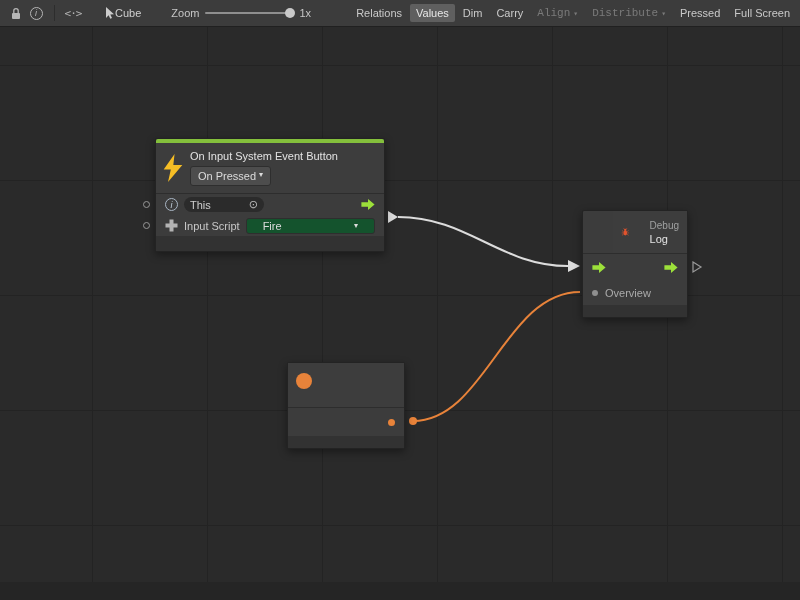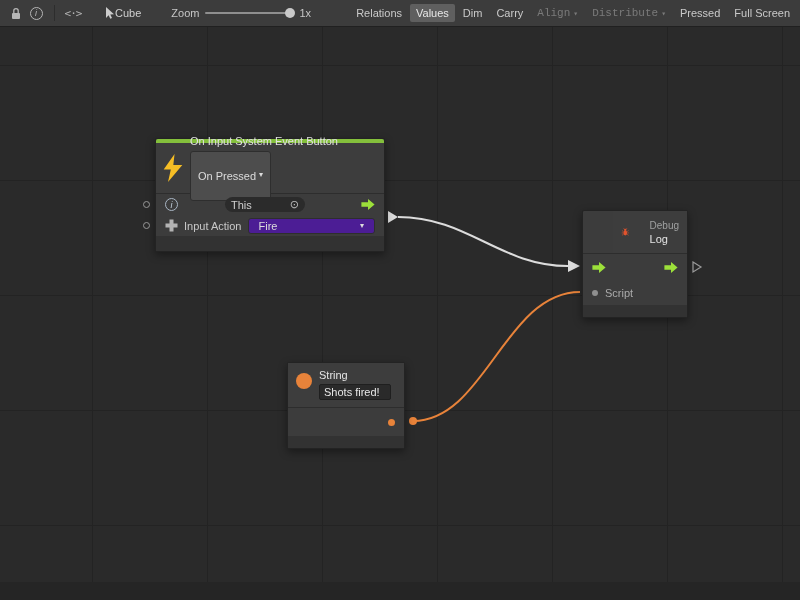--- a/index.html
+++ b/index.html
@@ -44,27 +44,27 @@
   .sep { height:1px; background:#2d2d2d; }
   .port-circle { position:absolute; width:7px; height:7px; border:1px solid #979797; border-radius:50%; background:#2a2a2a; }
   .flow-svg { display:block; }
 
   
   .event-node { left:155px; top:111px; width:230px; }
   .accent-bar { height:4px; background:#84c03c; border-radius:2px 2px 0 0; }
   .event-header { display:flex; align-items:center; gap:6px; padding:4px 6px; height:50px; }
   .event-head-col { display:flex; flex-direction:column; gap:4px; }
   .event-title { color:#e2e2e2; }
-  .mini-dropdown { display:inline-flex; align-items:flex-start; background:#4d4d4d; border:1px solid #2e2e2e; border-radius:3px; padding:18px 7px; color:#dcdcdc; width:max-content; }
+  .mini-dropdown { display:inline-flex; align-items:flex-start; background:#4d4d4d; border:1px solid #2e2e2e; border-radius:3px; padding:3px 7px; color:#dcdcdc; width:max-content; }
   .event-row { height:21px; display:flex; align-items:center; gap:6px; padding:0 9px; background:#3c3c3c; }
-  .pill-field { display:flex; align-items:center; gap:22px; background:#2b2b2b; border-radius:8px; padding:1px 6px; width:80px; color:#cfcfcf;margin-left:41px; }
+  .pill-field { display:flex; align-items:center; gap:22px; background:#2b2b2b; border-radius:8px; padding:1px 6px; width:80px; color:#cfcfcf; }
   .pill-field .target-glyph { margin-left:auto; color:#bdbdbd; font-size:11px; }
   .this-badge { width:13px; height:13px; border:1px solid #a9b6c4; border-radius:50%; color:#c3d0dd; font-size:9px; font-style:italic; display:flex; align-items:center; justify-content:center; flex:0 0 auto; }
   .row-spacer { flex:1; }
-  .wide-dropdown { flex:1; display:flex; align-items:center; background:#4c1d95; border:1px solid #2e2e2e; border-radius:3px; padding:1px 10px; color:#dcdcdc; }
+  .wide-dropdown { flex:1; display:flex; align-items:center; background:#14532d; border:1px solid #2e2e2e; border-radius:3px; padding:1px 16px; color:#dcdcdc; }
   .wide-dropdown .caret { margin-left:auto; }
   .event-footer { height:15px; }
 
   
   .debug-node { left:582px; top:183px; width:106px; }
   .debug-header { display:flex; align-items:center; gap:20px; padding:19px 8px; height:42px;margin-left:30px; }
   .debug-cat { font-size:10px; color:#9fa0a0; }
   .debug-title { color:#e4e4e4; }
   .flow-row { height:27px; display:flex; align-items:center; justify-content:space-between; padding:0 9px; position:relative; }
   .msg-row { height:24px; display:flex; align-items:center; gap:7px; padding:0 9px; color:#aaaaaa; }
@@ -163,21 +163,21 @@
         </span>
         <span class="row-spacer"></span>
         <svg class="flow-svg" width="14" height="11" viewBox="0 0 12 10">
           <polygon points="0,3 6,3 6,0 12,5 6,10 6,7 0,7" fill="#9ce03a"></polygon>
         </svg>
       </div>
       <div class="event-row">
         <svg width="13" height="13" viewBox="0 0 13 13">
           <path d="M4.5 0.5 h4 v4 h4 v4 h-4 v4 h-4 v-4 h-4 v-4 h4 z" fill="#b3b3b3"></path>
         </svg>
-        <span>Input Action</span>
+        <span>Input Script</span>
         <span class="wide-dropdown">
           <span>Fire</span>
           <span class="caret">▾</span>
         </span>
       </div>
       <div class="node-footer event-footer"></div>
       <div class="port-circle" style="left:-13px; top:62px;"></div>
       <div class="port-circle" style="left:-13px; top:83px;"></div>
     </div>
 
@@ -202,32 +202,28 @@
         </svg>
         <svg class="flow-svg" width="14" height="11" viewBox="0 0 12 10">
           <polygon points="0,3 6,3 6,0 12,5 6,10 6,7 0,7" fill="#9ce03a"></polygon>
         </svg>
         <svg class="flow-ext" width="12" height="14" viewBox="0 0 12 14">
           <polygon points="2,2 10,7 2,12" fill="none" stroke="#9a9a9a" stroke-width="1.2"></polygon>
         </svg>
       </div>
       <div class="msg-row">
         <span class="dot-port"></span>
-        <span>Script</span>
+        <span>Overview</span>
       </div>
       <div class="node-footer debug-footer"></div>
     </div>
 
     <div class="node string-node">
       <div class="node-header string-header">
         <span class="string-icon"></span>
-        <div class="string-col">
-          <span class="string-title">String</span>
-          <input class="str-field" value="Shots fired!" style="">
-        </div>
       </div>
       <div class="sep"></div>
       <div class="string-body">
         <span class="out-dot"></span>
       </div>
       <div class="node-footer string-footer"></div>
     </div>
 
   </div>
 </div>

